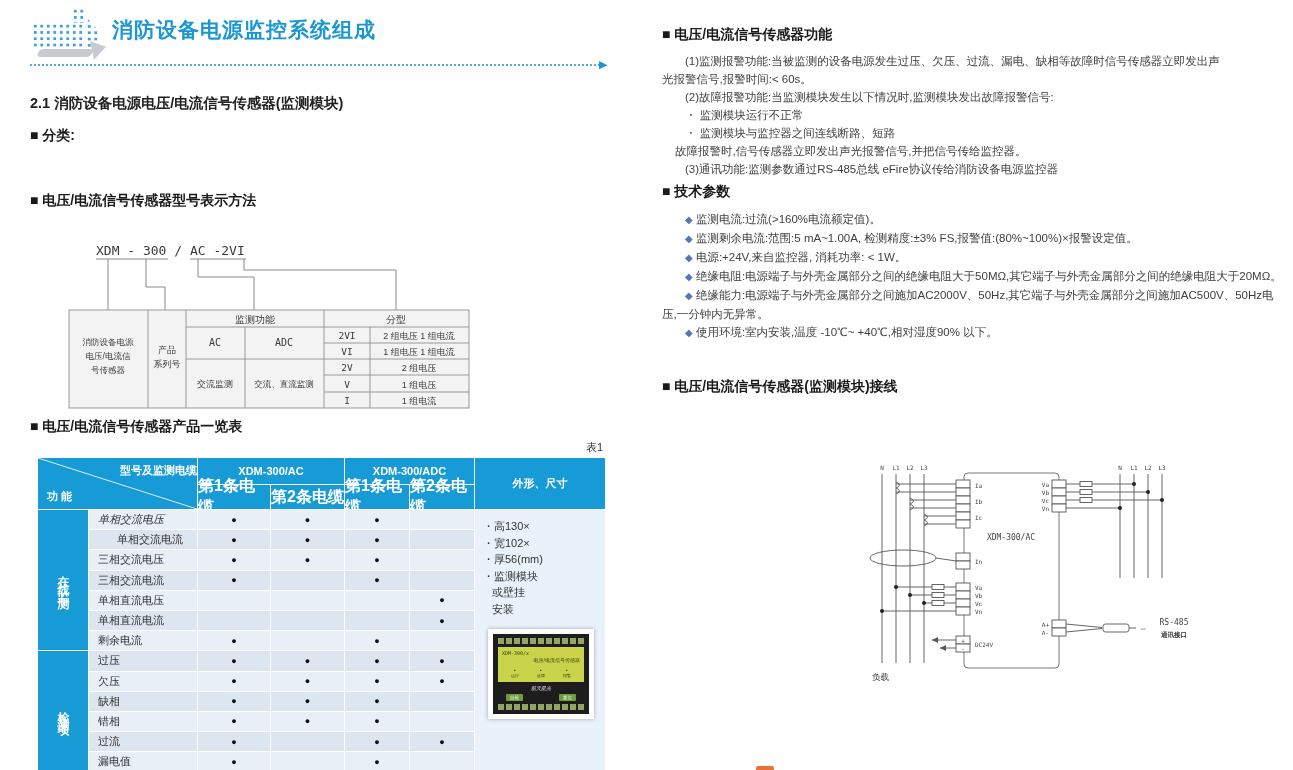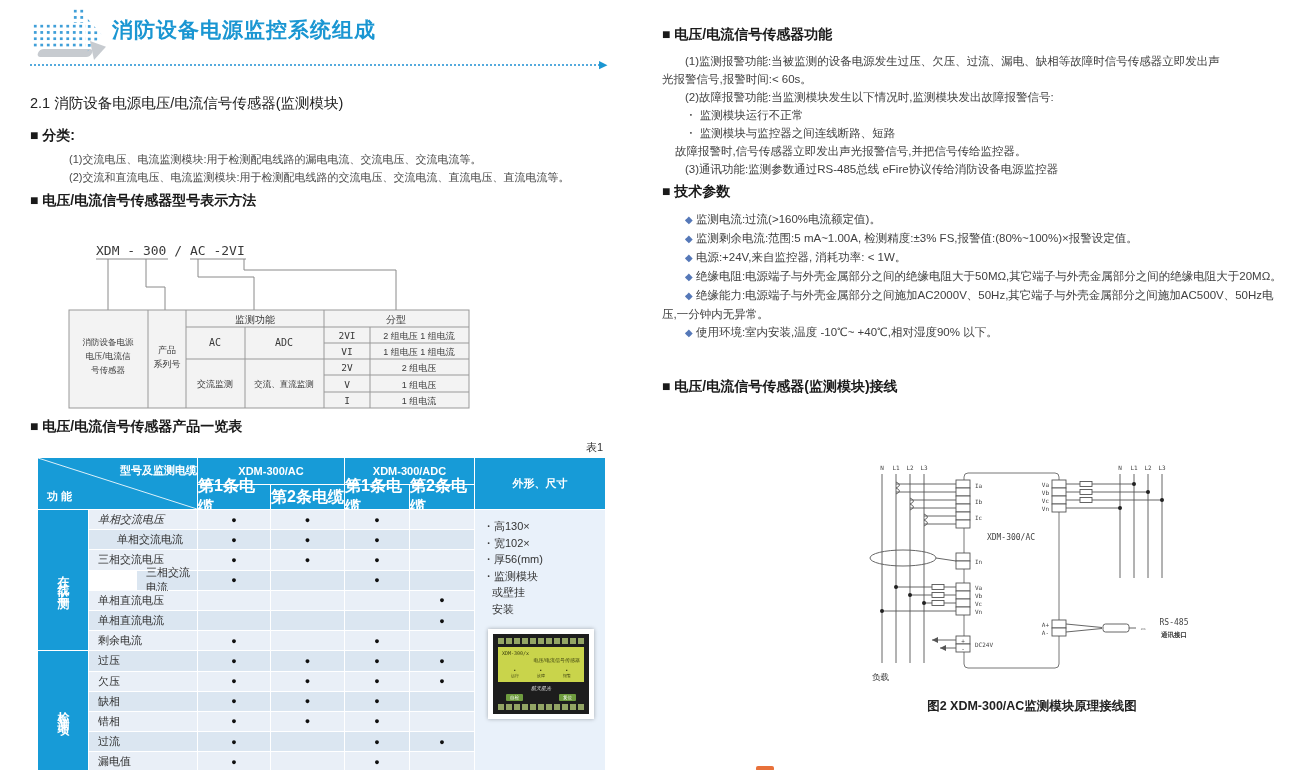--- a/index.html
+++ b/index.html
@@ -11,21 +11,21 @@
   .dotpat{background-image:radial-gradient(#3f9fd8 1.6px,transparent 1.8px);background-size:6.5px 6.3px;}
   #logo .lg-body{position:absolute;left:0;top:15px;width:54px;height:25px;}
   #logo .lg-stem{position:absolute;left:40px;top:0;width:13px;height:15px;}
   #logo .lg-head{position:absolute;left:54px;top:9px;width:16px;height:36px;clip-path:polygon(0 0,100% 50%,0 100%);}
   #logo .lg-swoosh{position:absolute;left:6px;top:41px;width:54px;height:8px;background:#c7cbd0;border-radius:4px;transform:skewX(-24deg);}
   #logo .lg-swoosh2{position:absolute;left:58px;top:33px;width:16px;height:19px;background:#c7cbd0;clip-path:polygon(0 0,100% 30%,25% 100%);}
   #page-title{position:absolute;left:112px;top:16px;font-size:21px;font-weight:bold;color:#1a96d2;letter-spacing:1px;}
   #hr-dashed{position:absolute;left:30px;top:64px;width:570px;border-top:2px dotted #55aadd;}
   #hr-arrow{position:absolute;left:599px;top:58px;color:#1a96d2;font-size:11px;}
   
-  .h2{position:absolute;font-size:14.5px;font-weight:normal;color:#222;}
+  .h2{position:absolute;font-size:14.5px;font-weight:bold;color:#222;}
   .h3{position:absolute;font-size:14px;font-weight:bold;color:#1a1a1a;}
   .bodyline{font-size:11.5px;line-height:18px;color:#404040;}
   .ind0{padding-left:0;} .ind1{padding-left:23px;} .ind2{padding-left:13px;}
   #class-items{position:absolute;left:46px;top:150px;width:560px;}
   #class-items .bodyline{font-size:11px;line-height:18px;color:#4a4a4a;}
   
   #model-svg{position:absolute;left:68px;top:225px;}
   .svgt{font-family:"Liberation Sans",sans-serif;fill:#3a3a3a;}
   .mono{font-family:"DejaVu Sans Mono",monospace;}
   .gridln{stroke:#999;stroke-width:1;fill:none;}
@@ -89,24 +89,20 @@
     <div class="lg-body dotpat"></div>
     <div class="lg-stem dotpat"></div>
     <div class="lg-head dotpat"></div>
   </div>
   <div id="page-title">消防设备电源监控系统组成</div>
   <div id="hr-dashed"></div>
   <div id="hr-arrow">▶</div>
 
   <div class="h2" style="left:30px;top:94px;">2.1 消防设备电源电压/电流信号传感器(监测模块)</div>
   <div class="h3" style="left:30px;top:127px;">■ 分类:</div>
-  <div id="class-items">
-      <div class="bodyline ind1">(1)交流电压、电流监测模块:用于检测配电线路的漏电电流、交流电压、交流电流等。</div>
-      <div class="bodyline ind1">(2)交流和直流电压、电流监测模块:用于检测配电线路的交流电压、交流电流、直流电压、直流电流等。</div>
-    </div>
   <div class="h3" style="left:30px;top:192px;">■ 电压/电流信号传感器型号表示方法</div>
 
   <svg id="model-svg" width="410" height="200" viewBox="0 0 410 200">
     <text x="28" y="30" class="svgt mono" font-size="13">XDM - 300 / AC -2VI</text>
     <line class="connln" x1="28" y1="34" x2="100" y2="34"></line>
     <line class="connln" x1="122" y1="34" x2="178" y2="34"></line>
     <path class="connln" d="M40,34 V85"></path>
     <path class="connln" d="M78,34 V62 H97 V85"></path>
     <path class="connln" d="M130,34 V52 H186 V85"></path>
     <path class="connln" d="M176,34 V45 H328 V85"></path>
@@ -201,21 +197,21 @@
       <div class="cell label-cell rowB" style="grid-area: 4 / 2; padding-left: 28px;">单相交流电流</div>
       <div class="cell dot-cell rowB" style="grid-area: 4 / 3;">●</div>
       <div class="cell dot-cell rowB" style="grid-area: 4 / 4;">●</div>
       <div class="cell dot-cell rowB" style="grid-area: 4 / 5;">●</div>
       <div class="cell dot-cell rowB" style="grid-area: 4 / 6;"></div>
       <div class="cell label-cell rowA" style="grid-area: 5 / 2;">三相交流电压</div>
       <div class="cell dot-cell rowA" style="grid-area: 5 / 3;">●</div>
       <div class="cell dot-cell rowA" style="grid-area: 5 / 4;">●</div>
       <div class="cell dot-cell rowA" style="grid-area: 5 / 5;">●</div>
       <div class="cell dot-cell rowA" style="grid-area: 5 / 6;"></div>
-      <div class="cell label-cell rowB" style="grid-area: 6 / 2; margin-left: 48px;">三相交流电流</div>
+      <div class="cell label-cell rowB" style="grid-area: 6 / 2;">三相交流电流</div>
       <div class="cell dot-cell rowB" style="grid-area: 6 / 3;">●</div>
       <div class="cell dot-cell rowB" style="grid-area: 6 / 4;"></div>
       <div class="cell dot-cell rowB" style="grid-area: 6 / 5;">●</div>
       <div class="cell dot-cell rowB" style="grid-area: 6 / 6;"></div>
       <div class="cell label-cell rowA" style="grid-area: 7 / 2;">单相直流电压</div>
       <div class="cell dot-cell rowA" style="grid-area: 7 / 3;"></div>
       <div class="cell dot-cell rowA" style="grid-area: 7 / 4;"></div>
       <div class="cell dot-cell rowA" style="grid-area: 7 / 5;"></div>
       <div class="cell dot-cell rowA" style="grid-area: 7 / 6;">●</div>
       <div class="cell label-cell rowB" style="grid-area: 8 / 2;">单相直流电流</div>
@@ -392,16 +388,15 @@
     <text x="197" y="169" font-size="6" text-anchor="end" class="wtext">A+</text>
     <text x="197" y="177" font-size="6" text-anchor="end" class="wtext">A-</text>
     <path class="wln" d="M214,166 L250,169.5"></path>
       <path class="wln" d="M214,174 L250,170.5"></path>
     <rect class="wbox" x="251" y="166" width="26" height="8" rx="2.5"></rect>
     <line class="wln" x1="277" y1="170" x2="284" y2="170"></line>
     <text x="291" y="173" font-size="8" fill="#555" text-anchor="middle">⇔</text>
     <text x="322" y="167" font-size="8" text-anchor="middle" class="wtext">RS-485</text>
     <text x="322" y="179" font-size="6.5" font-weight="bold" text-anchor="middle" fill="#333">通讯接口</text>
   </svg>
-  <div id="fig-caption">图2 XDM-300/AC监测模块原理接线图</div>
 
   <div id="footer-accent"></div>
 </div>
 
 </body></html>

